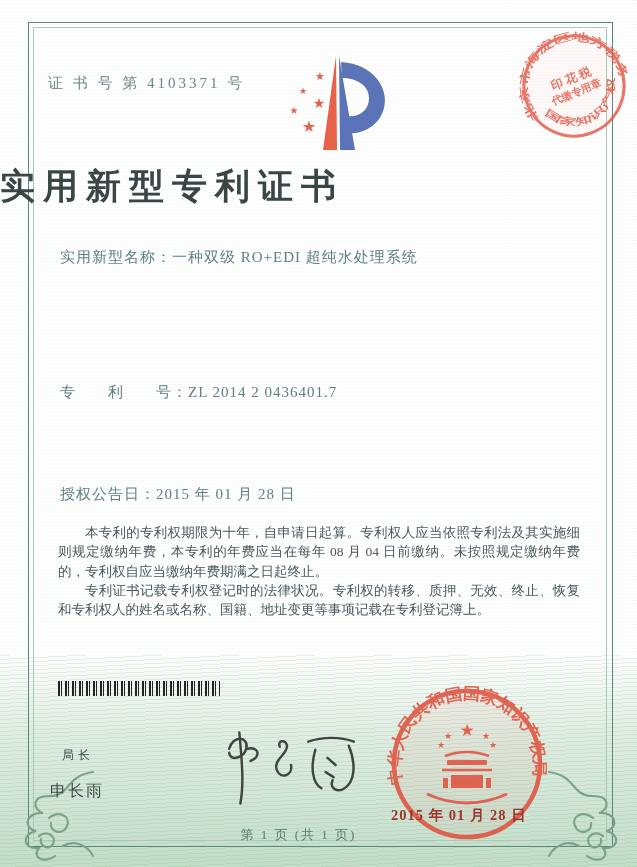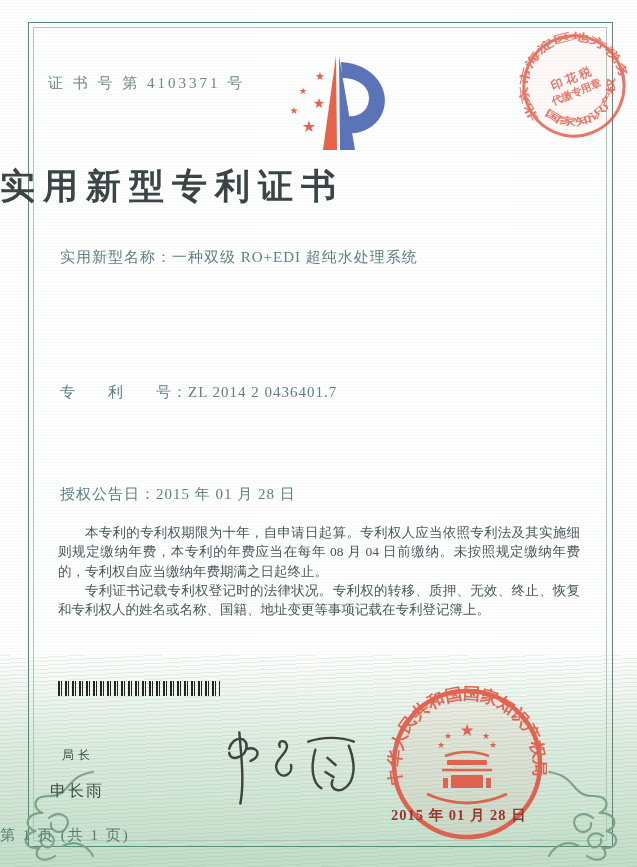--- a/index.html
+++ b/index.html
@@ -46,22 +46,22 @@
   .officer-role{position:absolute;left:62px;top:747px;z-index:4;font-size:12px;
     color:#3d4b49;letter-spacing:4px;font-family:"Liberation Sans","DejaVu Sans",sans-serif;}
   .officer-name{position:absolute;left:50px;top:781px;z-index:4;font-size:16px;
     color:#3d4b49;letter-spacing:2px;font-family:"Liberation Sans","DejaVu Sans",sans-serif;}
   .signature{position:absolute;left:213px;top:726px;width:152px;height:82px;z-index:4;}
 
   .seal{position:absolute;left:387px;top:684px;width:160px;height:160px;z-index:5;opacity:0.88;}
   .seal-date{position:absolute;left:391px;top:806px;width:170px;z-index:6;
     font-size:14.5px;font-weight:bold;color:#9b342b;letter-spacing:1px;}
 
-  .footer{position:absolute;left:0;right:40px;top:826px;z-index:4;text-align:left;
-    font-size:15px;color:#567c72;letter-spacing:2px;}
+  .footer{position:absolute;left:0;right:40px;top:826px;z-index:4;text-align:center;
+    font-size:13px;color:#567c72;letter-spacing:2px;}
 
   .duty-stamp{position:absolute;left:517px;top:29px;width:114px;height:114px;z-index:6;
     transform:rotate(-22deg);opacity:0.78;}
 </style>
 </head>
 <body>
 
 <div id="page">
 
   <div class="scanlines"></div>

